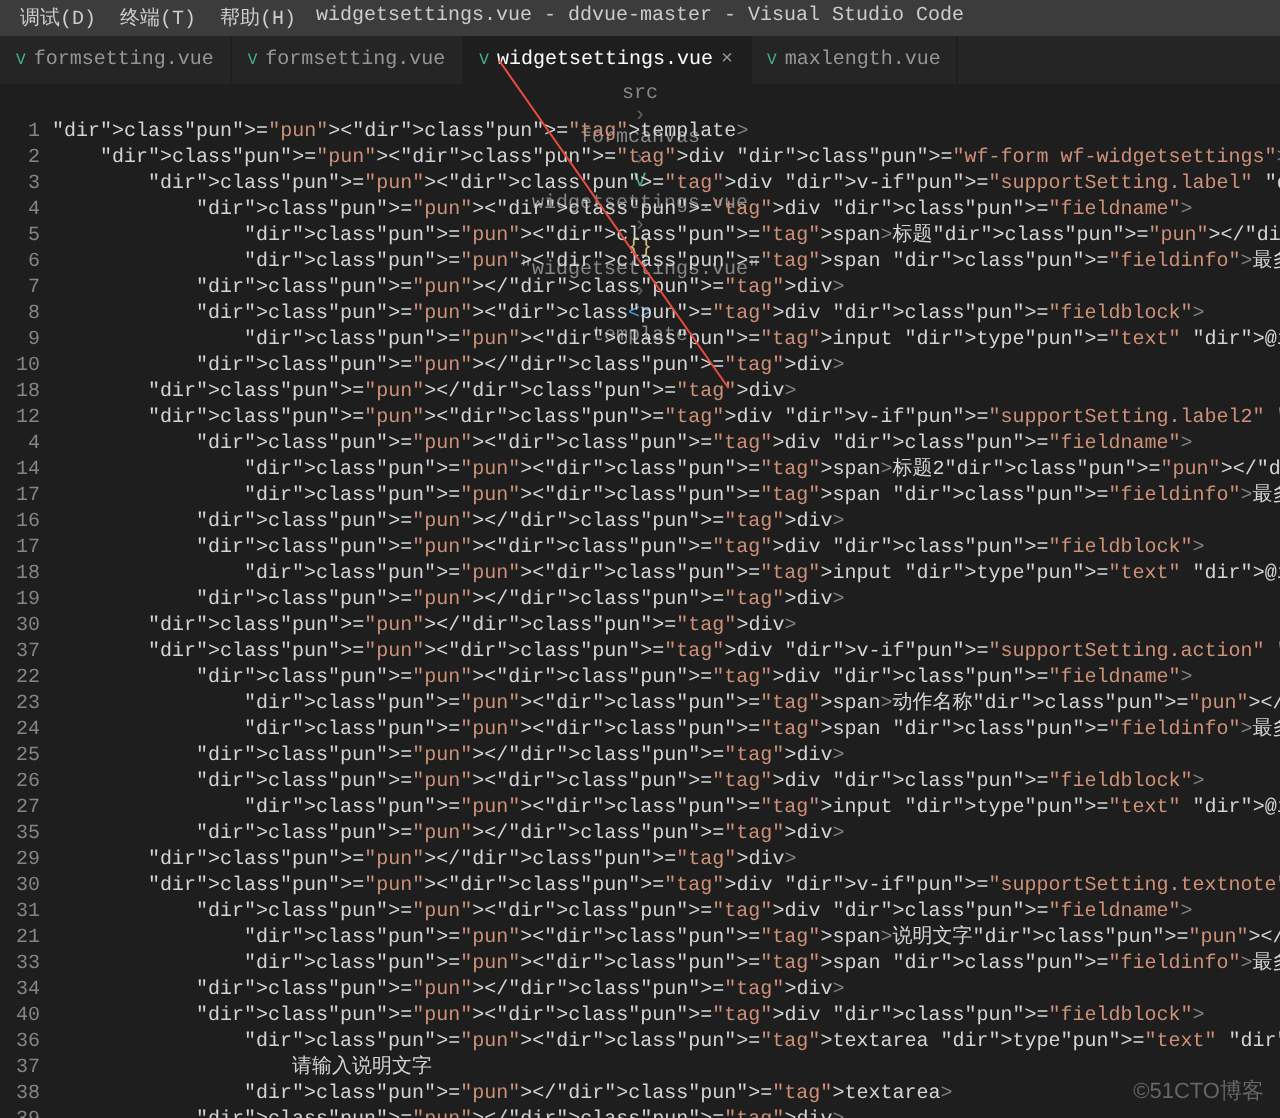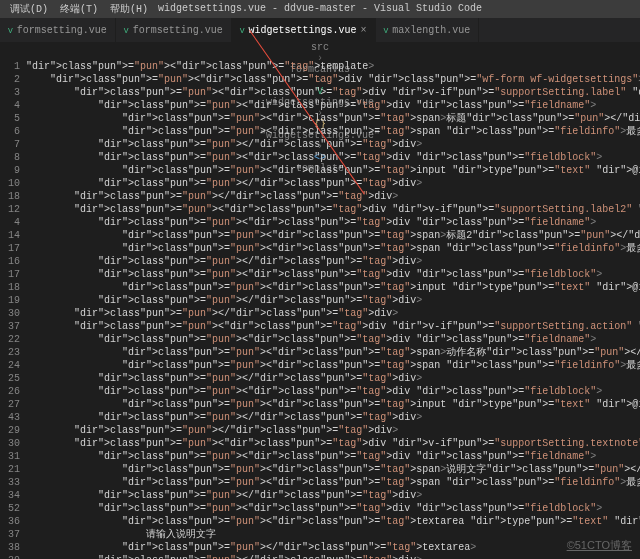--- a/index.html
+++ b/index.html
@@ -16,21 +16,21 @@
   .breadcrumb span { padding: 0 2px; }
   .bc-sep { color: #666; }
   .editor { display: flex; background: #1e1e1e; }
   .gutter { width: 26px; text-align: right; color: #858585; font-size: 10px; padding-right: 6px; user-select: none; }
   .gutter div { height: 13px; line-height: 13px; }
   .code { flex: 1; font-size: 10px; line-height: 13px; white-space: pre; overflow: hidden; }
   .code div { height: 13px; }
   .str { color: #ce9178; }
   .pun { color: #808080; }
   .annotation-line { position: absolute; top: 30px; left: 250px; width: 200px; height: 1px; background: #e74c3c; transform: rotate(55deg); transform-origin: left top; pointer-events: none; }
-  .watermark { position: absolute; bottom: 6px; right: 8px; color: #666; font-size: 11px; font-family: sans-serif; text-decoration: underline; }
+  .watermark { position: absolute; bottom: 6px; right: 8px; color: #666; font-size: 11px; font-family: sans-serif; }
 </style>
 </head>
 <body>
 
 <div class="menubar">
   <span>调试(D)</span>
   <span>终端(T)</span>
   <span>帮助(H)</span>
 </div>
 <div class="titlebar">widgetsettings.vue - ddvue-master - Visual Studio Code</div>
@@ -92,28 +92,28 @@
       <div>18</div>
       <div>19</div>
       <div>30</div>
       <div>37</div>
       <div>22</div>
       <div>23</div>
       <div>24</div>
       <div>25</div>
       <div>26</div>
       <div>27</div>
-      <div>43</div>
+      <div>35</div>
       <div>29</div>
       <div>30</div>
       <div>31</div>
       <div>21</div>
       <div>33</div>
       <div>34</div>
-      <div>52</div>
+      <div>40</div>
       <div>36</div>
       <div>37</div>
       <div>38</div>
       <div>39</div>
     </div>
   <div class="code" id="code"><div><span <span="" class="&lt;span">"dir"</span>&gt;class<span class="&lt;span">"pun"</span>&gt;=<span class="str">"pun"</span>&gt;&lt;<span <span="" class="&lt;span">"dir"</span>&gt;class<span class="&lt;span">"pun"</span>&gt;=<span class="str">"tag"</span>&gt;template<span class="pun">&gt;</span></div><div>    <span <span="" class="&lt;span">"dir"</span>&gt;class<span class="&lt;span">"pun"</span>&gt;=<span class="str">"pun"</span>&gt;&lt;<span <span="" class="&lt;span">"dir"</span>&gt;class<span class="&lt;span">"pun"</span>&gt;=<span class="str">"tag"</span>&gt;div <span class="&lt;span">"dir"</span>&gt;class<span class="&lt;span">"pun"</span>&gt;=<span class="str">"wf-form wf-widgetsettings"</span><span class="pun">&gt;</span></div><div>        <span <span="" class="&lt;span">"dir"</span>&gt;class<span class="&lt;span">"pun"</span>&gt;=<span class="str">"pun"</span>&gt;&lt;<span <span="" class="&lt;span">"dir"</span>&gt;class<span class="&lt;span">"pun"</span>&gt;=<span class="str">"tag"</span>&gt;div <span class="&lt;span">"dir"</span>&gt;v-if<span class="&lt;span">"pun"</span>&gt;=<span class="str">"supportSetting.label"</span> <span class="&lt;span">"dir"</span>&gt;class&gt;=</div><div>            <span <span="" class="&lt;span">"dir"</span>&gt;class<span class="&lt;span">"pun"</span>&gt;=<span class="str">"pun"</span>&gt;&lt;<span <span="" class="&lt;span">"dir"</span>&gt;class<span class="&lt;span">"pun"</span>&gt;=<span class="str">"tag"</span>&gt;div <span class="&lt;span">"dir"</span>&gt;class<span class="&lt;span">"pun"</span>&gt;=<span class="str">"fieldname"</span><span class="pun">&gt;</span></div><div>                <span <span="" class="&lt;span">"dir"</span>&gt;class<span class="&lt;span">"pun"</span>&gt;=<span class="str">"pun"</span>&gt;&lt;<span <span="" class="&lt;span">"dir"</span>&gt;class<span class="&lt;span">"pun"</span>&gt;=<span class="str">"tag"</span>&gt;span<span class="pun">&gt;</span>标题<span <span="" class="&lt;span">"dir"</span>&gt;class<span class="&lt;span">"pun"</span>&gt;=<span class="str">"pun"</span>&gt;&lt;/<span <span="" class="&lt;span">"dir"</span>&gt;class&gt;=&gt;span</div><div>                <span <span="" class="&lt;span">"dir"</span>&gt;class<span class="&lt;span">"pun"</span>&gt;=<span class="str">"pun"</span>&gt;&lt;<span <span="" class="&lt;span">"dir"</span>&gt;class<span class="&lt;span">"pun"</span>&gt;=<span class="str">"tag"</span>&gt;span <span class="&lt;span">"dir"</span>&gt;class<span class="&lt;span">"pun"</span>&gt;=<span class="str">"fieldinfo"</span><span class="pun">&gt;</span>最多10个字&gt;class&gt;=&gt;&lt;/&gt;class&gt;=&gt;span</div><div>            <span <span="" class="&lt;span">"dir"</span>&gt;class<span class="&lt;span">"pun"</span>&gt;=<span class="str">"pun"</span>&gt;&lt;/<span <span="" class="&lt;span">"dir"</span>&gt;class<span class="&lt;span">"pun"</span>&gt;=<span class="str">"tag"</span>&gt;div<span class="pun">&gt;</span></div><div>            <span <span="" class="&lt;span">"dir"</span>&gt;class<span class="&lt;span">"pun"</span>&gt;=<span class="str">"pun"</span>&gt;&lt;<span <span="" class="&lt;span">"dir"</span>&gt;class<span class="&lt;span">"pun"</span>&gt;=<span class="str">"tag"</span>&gt;div <span class="&lt;span">"dir"</span>&gt;class<span class="&lt;span">"pun"</span>&gt;=<span class="str">"fieldblock"</span><span class="pun">&gt;</span></div><div>                <span <span="" class="&lt;span">"dir"</span>&gt;class<span class="&lt;span">"pun"</span>&gt;=<span class="str">"pun"</span>&gt;&lt;<span <span="" class="&lt;span">"dir"</span>&gt;class<span class="&lt;span">"pun"</span>&gt;=<span class="str">"tag"</span>&gt;input <span class="&lt;span">"dir"</span>&gt;type<span class="&lt;span">"pun"</span>&gt;=<span class="str">"text"</span> <span class="&lt;span">"dir"</span>&gt;@input&gt;= &gt;maxlength&gt;= &gt;v-model&gt;=</div><div>            <span <span="" class="&lt;span">"dir"</span>&gt;class<span class="&lt;span">"pun"</span>&gt;=<span class="str">"pun"</span>&gt;&lt;/<span <span="" class="&lt;span">"dir"</span>&gt;class<span class="&lt;span">"pun"</span>&gt;=<span class="str">"tag"</span>&gt;div<span class="pun">&gt;</span></div><div>        <span <span="" class="&lt;span">"dir"</span>&gt;class<span class="&lt;span">"pun"</span>&gt;=<span class="str">"pun"</span>&gt;&lt;/<span <span="" class="&lt;span">"dir"</span>&gt;class<span class="&lt;span">"pun"</span>&gt;=<span class="str">"tag"</span>&gt;div<span class="pun">&gt;</span></div><div>        <span <span="" class="&lt;span">"dir"</span>&gt;class<span class="&lt;span">"pun"</span>&gt;=<span class="str">"pun"</span>&gt;&lt;<span <span="" class="&lt;span">"dir"</span>&gt;class<span class="&lt;span">"pun"</span>&gt;=<span class="str">"tag"</span>&gt;div <span class="&lt;span">"dir"</span>&gt;v-if<span class="&lt;span">"pun"</span>&gt;=<span class="str">"supportSetting.label2"</span> <span class="&lt;span">"dir"</span>&gt;class&gt;=</div><div>            <span <span="" class="&lt;span">"dir"</span>&gt;class<span class="&lt;span">"pun"</span>&gt;=<span class="str">"pun"</span>&gt;&lt;<span <span="" class="&lt;span">"dir"</span>&gt;class<span class="&lt;span">"pun"</span>&gt;=<span class="str">"tag"</span>&gt;div <span class="&lt;span">"dir"</span>&gt;class<span class="&lt;span">"pun"</span>&gt;=<span class="str">"fieldname"</span><span class="pun">&gt;</span></div><div>                <span <span="" class="&lt;span">"dir"</span>&gt;class<span class="&lt;span">"pun"</span>&gt;=<span class="str">"pun"</span>&gt;&lt;<span <span="" class="&lt;span">"dir"</span>&gt;class<span class="&lt;span">"pun"</span>&gt;=<span class="str">"tag"</span>&gt;span<span class="pun">&gt;</span>标题2<span <span="" class="&lt;span">"dir"</span>&gt;class<span class="&lt;span">"pun"</span>&gt;=<span class="str">"pun"</span>&gt;&lt;/<span <span="" class="&lt;span">"dir"</span>&gt;class&gt;=&gt;span</div><div>                <span <span="" class="&lt;span">"dir"</span>&gt;class<span class="&lt;span">"pun"</span>&gt;=<span class="str">"pun"</span>&gt;&lt;<span <span="" class="&lt;span">"dir"</span>&gt;class<span class="&lt;span">"pun"</span>&gt;=<span class="str">"tag"</span>&gt;span <span class="&lt;span">"dir"</span>&gt;class<span class="&lt;span">"pun"</span>&gt;=<span class="str">"fieldinfo"</span><span class="pun">&gt;</span>最多10个字&gt;class&gt;=&gt;&lt;/&gt;class&gt;=&gt;span</div><div>            <span <span="" class="&lt;span">"dir"</span>&gt;class<span class="&lt;span">"pun"</span>&gt;=<span class="str">"pun"</span>&gt;&lt;/<span <span="" class="&lt;span">"dir"</span>&gt;class<span class="&lt;span">"pun"</span>&gt;=<span class="str">"tag"</span>&gt;div<span class="pun">&gt;</span></div><div>            <span <span="" class="&lt;span">"dir"</span>&gt;class<span class="&lt;span">"pun"</span>&gt;=<span class="str">"pun"</span>&gt;&lt;<span <span="" class="&lt;span">"dir"</span>&gt;class<span class="&lt;span">"pun"</span>&gt;=<span class="str">"tag"</span>&gt;div <span class="&lt;span">"dir"</span>&gt;class<span class="&lt;span">"pun"</span>&gt;=<span class="str">"fieldblock"</span><span class="pun">&gt;</span></div><div>                <span <span="" class="&lt;span">"dir"</span>&gt;class<span class="&lt;span">"pun"</span>&gt;=<span class="str">"pun"</span>&gt;&lt;<span <span="" class="&lt;span">"dir"</span>&gt;class<span class="&lt;span">"pun"</span>&gt;=<span class="str">"tag"</span>&gt;input <span class="&lt;span">"dir"</span>&gt;type<span class="&lt;span">"pun"</span>&gt;=<span class="str">"text"</span> <span class="&lt;span">"dir"</span>&gt;@input&gt;= &gt;maxlength&gt;= &gt;v-model&gt;=</div><div>            <span <span="" class="&lt;span">"dir"</span>&gt;class<span class="&lt;span">"pun"</span>&gt;=<span class="str">"pun"</span>&gt;&lt;/<span <span="" class="&lt;span">"dir"</span>&gt;class<span class="&lt;span">"pun"</span>&gt;=<span class="str">"tag"</span>&gt;div<span class="pun">&gt;</span></div><div>        <span <span="" class="&lt;span">"dir"</span>&gt;class<span class="&lt;span">"pun"</span>&gt;=<span class="str">"pun"</span>&gt;&lt;/<span <span="" class="&lt;span">"dir"</span>&gt;class<span class="&lt;span">"pun"</span>&gt;=<span class="str">"tag"</span>&gt;div<span class="pun">&gt;</span></div><div>        <span <span="" class="&lt;span">"dir"</span>&gt;class<span class="&lt;span">"pun"</span>&gt;=<span class="str">"pun"</span>&gt;&lt;<span <span="" class="&lt;span">"dir"</span>&gt;class<span class="&lt;span">"pun"</span>&gt;=<span class="str">"tag"</span>&gt;div <span class="&lt;span">"dir"</span>&gt;v-if<span class="&lt;span">"pun"</span>&gt;=<span class="str">"supportSetting.action"</span> <span class="&lt;span">"dir"</span>&gt;class&gt;=</div><div>            <span <span="" class="&lt;span">"dir"</span>&gt;class<span class="&lt;span">"pun"</span>&gt;=<span class="str">"pun"</span>&gt;&lt;<span <span="" class="&lt;span">"dir"</span>&gt;class<span class="&lt;span">"pun"</span>&gt;=<span class="str">"tag"</span>&gt;div <span class="&lt;span">"dir"</span>&gt;class<span class="&lt;span">"pun"</span>&gt;=<span class="str">"fieldname"</span><span class="pun">&gt;</span></div><div>                <span <span="" class="&lt;span">"dir"</span>&gt;class<span class="&lt;span">"pun"</span>&gt;=<span class="str">"pun"</span>&gt;&lt;<span <span="" class="&lt;span">"dir"</span>&gt;class<span class="&lt;span">"pun"</span>&gt;=<span class="str">"tag"</span>&gt;span<span class="pun">&gt;</span>动作名称<span <span="" class="&lt;span">"dir"</span>&gt;class<span class="&lt;span">"pun"</span>&gt;=<span class="str">"pun"</span>&gt;&lt;/&gt;class&gt;=&gt;span</div><div>                <span <span="" class="&lt;span">"dir"</span>&gt;class<span class="&lt;span">"pun"</span>&gt;=<span class="str">"pun"</span>&gt;&lt;<span <span="" class="&lt;span">"dir"</span>&gt;class<span class="&lt;span">"pun"</span>&gt;=<span class="str">"tag"</span>&gt;span <span class="&lt;span">"dir"</span>&gt;class<span class="&lt;span">"pun"</span>&gt;=<span class="str">"fieldinfo"</span><span class="pun">&gt;</span>最多10个字&gt;class&gt;=&gt;&lt;/&gt;class&gt;=&gt;span</div><div>            <span <span="" class="&lt;span">"dir"</span>&gt;class<span class="&lt;span">"pun"</span>&gt;=<span class="str">"pun"</span>&gt;&lt;/<span <span="" class="&lt;span">"dir"</span>&gt;class<span class="&lt;span">"pun"</span>&gt;=<span class="str">"tag"</span>&gt;div<span class="pun">&gt;</span></div><div>            <span <span="" class="&lt;span">"dir"</span>&gt;class<span class="&lt;span">"pun"</span>&gt;=<span class="str">"pun"</span>&gt;&lt;<span <span="" class="&lt;span">"dir"</span>&gt;class<span class="&lt;span">"pun"</span>&gt;=<span class="str">"tag"</span>&gt;div <span class="&lt;span">"dir"</span>&gt;class<span class="&lt;span">"pun"</span>&gt;=<span class="str">"fieldblock"</span><span class="pun">&gt;</span></div><div>                <span <span="" class="&lt;span">"dir"</span>&gt;class<span class="&lt;span">"pun"</span>&gt;=<span class="str">"pun"</span>&gt;&lt;<span <span="" class="&lt;span">"dir"</span>&gt;class<span class="&lt;span">"pun"</span>&gt;=<span class="str">"tag"</span>&gt;input <span class="&lt;span">"dir"</span>&gt;type<span class="&lt;span">"pun"</span>&gt;=<span class="str">"text"</span> <span class="&lt;span">"dir"</span>&gt;@input&gt;= &gt;maxlength&gt;= &gt;v-model&gt;=</div><div>            <span <span="" class="&lt;span">"dir"</span>&gt;class<span class="&lt;span">"pun"</span>&gt;=<span class="str">"pun"</span>&gt;&lt;/<span <span="" class="&lt;span">"dir"</span>&gt;class<span class="&lt;span">"pun"</span>&gt;=<span class="str">"tag"</span>&gt;div<span class="pun">&gt;</span></div><div>        <span <span="" class="&lt;span">"dir"</span>&gt;class<span class="&lt;span">"pun"</span>&gt;=<span class="str">"pun"</span>&gt;&lt;/<span <span="" class="&lt;span">"dir"</span>&gt;class<span class="&lt;span">"pun"</span>&gt;=<span class="str">"tag"</span>&gt;div<span class="pun">&gt;</span></div><div>        <span <span="" class="&lt;span">"dir"</span>&gt;class<span class="&lt;span">"pun"</span>&gt;=<span class="str">"pun"</span>&gt;&lt;<span <span="" class="&lt;span">"dir"</span>&gt;class<span class="&lt;span">"pun"</span>&gt;=<span class="str">"tag"</span>&gt;div <span class="&lt;span">"dir"</span>&gt;v-if<span class="&lt;span">"pun"</span>&gt;=<span class="str">"supportSetting.textnote"</span> &gt;class&gt;=</div><div>            <span <span="" class="&lt;span">"dir"</span>&gt;class<span class="&lt;span">"pun"</span>&gt;=<span class="str">"pun"</span>&gt;&lt;<span <span="" class="&lt;span">"dir"</span>&gt;class<span class="&lt;span">"pun"</span>&gt;=<span class="str">"tag"</span>&gt;div <span class="&lt;span">"dir"</span>&gt;class<span class="&lt;span">"pun"</span>&gt;=<span class="str">"fieldname"</span><span class="pun">&gt;</span></div><div>                <span <span="" class="&lt;span">"dir"</span>&gt;class<span class="&lt;span">"pun"</span>&gt;=<span class="str">"pun"</span>&gt;&lt;<span <span="" class="&lt;span">"dir"</span>&gt;class<span class="&lt;span">"pun"</span>&gt;=<span class="str">"tag"</span>&gt;span<span class="pun">&gt;</span>说明文字<span <span="" class="&lt;span">"dir"</span>&gt;class<span class="&lt;span">"pun"</span>&gt;=<span class="str">"pun"</span>&gt;&lt;/&gt;class&gt;=&gt;span</div><div>                <span <span="" class="&lt;span">"dir"</span>&gt;class<span class="&lt;span">"pun"</span>&gt;=<span class="str">"pun"</span>&gt;&lt;<span <span="" class="&lt;span">"dir"</span>&gt;class<span class="&lt;span">"pun"</span>&gt;=<span class="str">"tag"</span>&gt;span <span class="&lt;span">"dir"</span>&gt;class<span class="&lt;span">"pun"</span>&gt;=<span class="str">"fieldinfo"</span><span class="pun">&gt;</span>最多5000个字&gt;class&gt;=&gt;&lt;/&gt;class&gt;=&gt;span</div><div>            <span <span="" class="&lt;span">"dir"</span>&gt;class<span class="&lt;span">"pun"</span>&gt;=<span class="str">"pun"</span>&gt;&lt;/<span <span="" class="&lt;span">"dir"</span>&gt;class<span class="&lt;span">"pun"</span>&gt;=<span class="str">"tag"</span>&gt;div<span class="pun">&gt;</span></div><div>            <span <span="" class="&lt;span">"dir"</span>&gt;class<span class="&lt;span">"pun"</span>&gt;=<span class="str">"pun"</span>&gt;&lt;<span <span="" class="&lt;span">"dir"</span>&gt;class<span class="&lt;span">"pun"</span>&gt;=<span class="str">"tag"</span>&gt;div <span class="&lt;span">"dir"</span>&gt;class<span class="&lt;span">"pun"</span>&gt;=<span class="str">"fieldblock"</span><span class="pun">&gt;</span></div><div>                <span <span="" class="&lt;span">"dir"</span>&gt;class<span class="&lt;span">"pun"</span>&gt;=<span class="str">"pun"</span>&gt;&lt;<span <span="" class="&lt;span">"dir"</span>&gt;class<span class="&lt;span">"pun"</span>&gt;=<span class="str">"tag"</span>&gt;textarea <span class="&lt;span">"dir"</span>&gt;type<span class="&lt;span">"pun"</span>&gt;=<span class="str">"text"</span> <span class="&lt;span">"dir"</span>&gt;@input&gt;= &gt;maxlength&gt;= &gt;v-model&gt;=</div><div>                    请输入说明文字</div><div>                <span <span="" class="&lt;span">"dir"</span>&gt;class<span class="&lt;span">"pun"</span>&gt;=<span class="str">"pun"</span>&gt;&lt;/<span <span="" class="&lt;span">"dir"</span>&gt;class<span class="&lt;span">"pun"</span>&gt;=<span class="str">"tag"</span>&gt;textarea<span class="pun">&gt;</span></div><div>            <span <span="" class="&lt;span">"dir"</span>&gt;class<span class="&lt;span">"pun"</span>&gt;=<span class="str">"pun"</span>&gt;&lt;/<span <span="" class="&lt;span">"dir"</span>&gt;class<span class="&lt;span">"pun"</span>&gt;=<span class="str">"tag"</span>&gt;div<span class="pun">&gt;</span></div></div>
 </div>
 
 <div class="annotation-line"></div>
 <div class="watermark">©51CTO博客</div>

